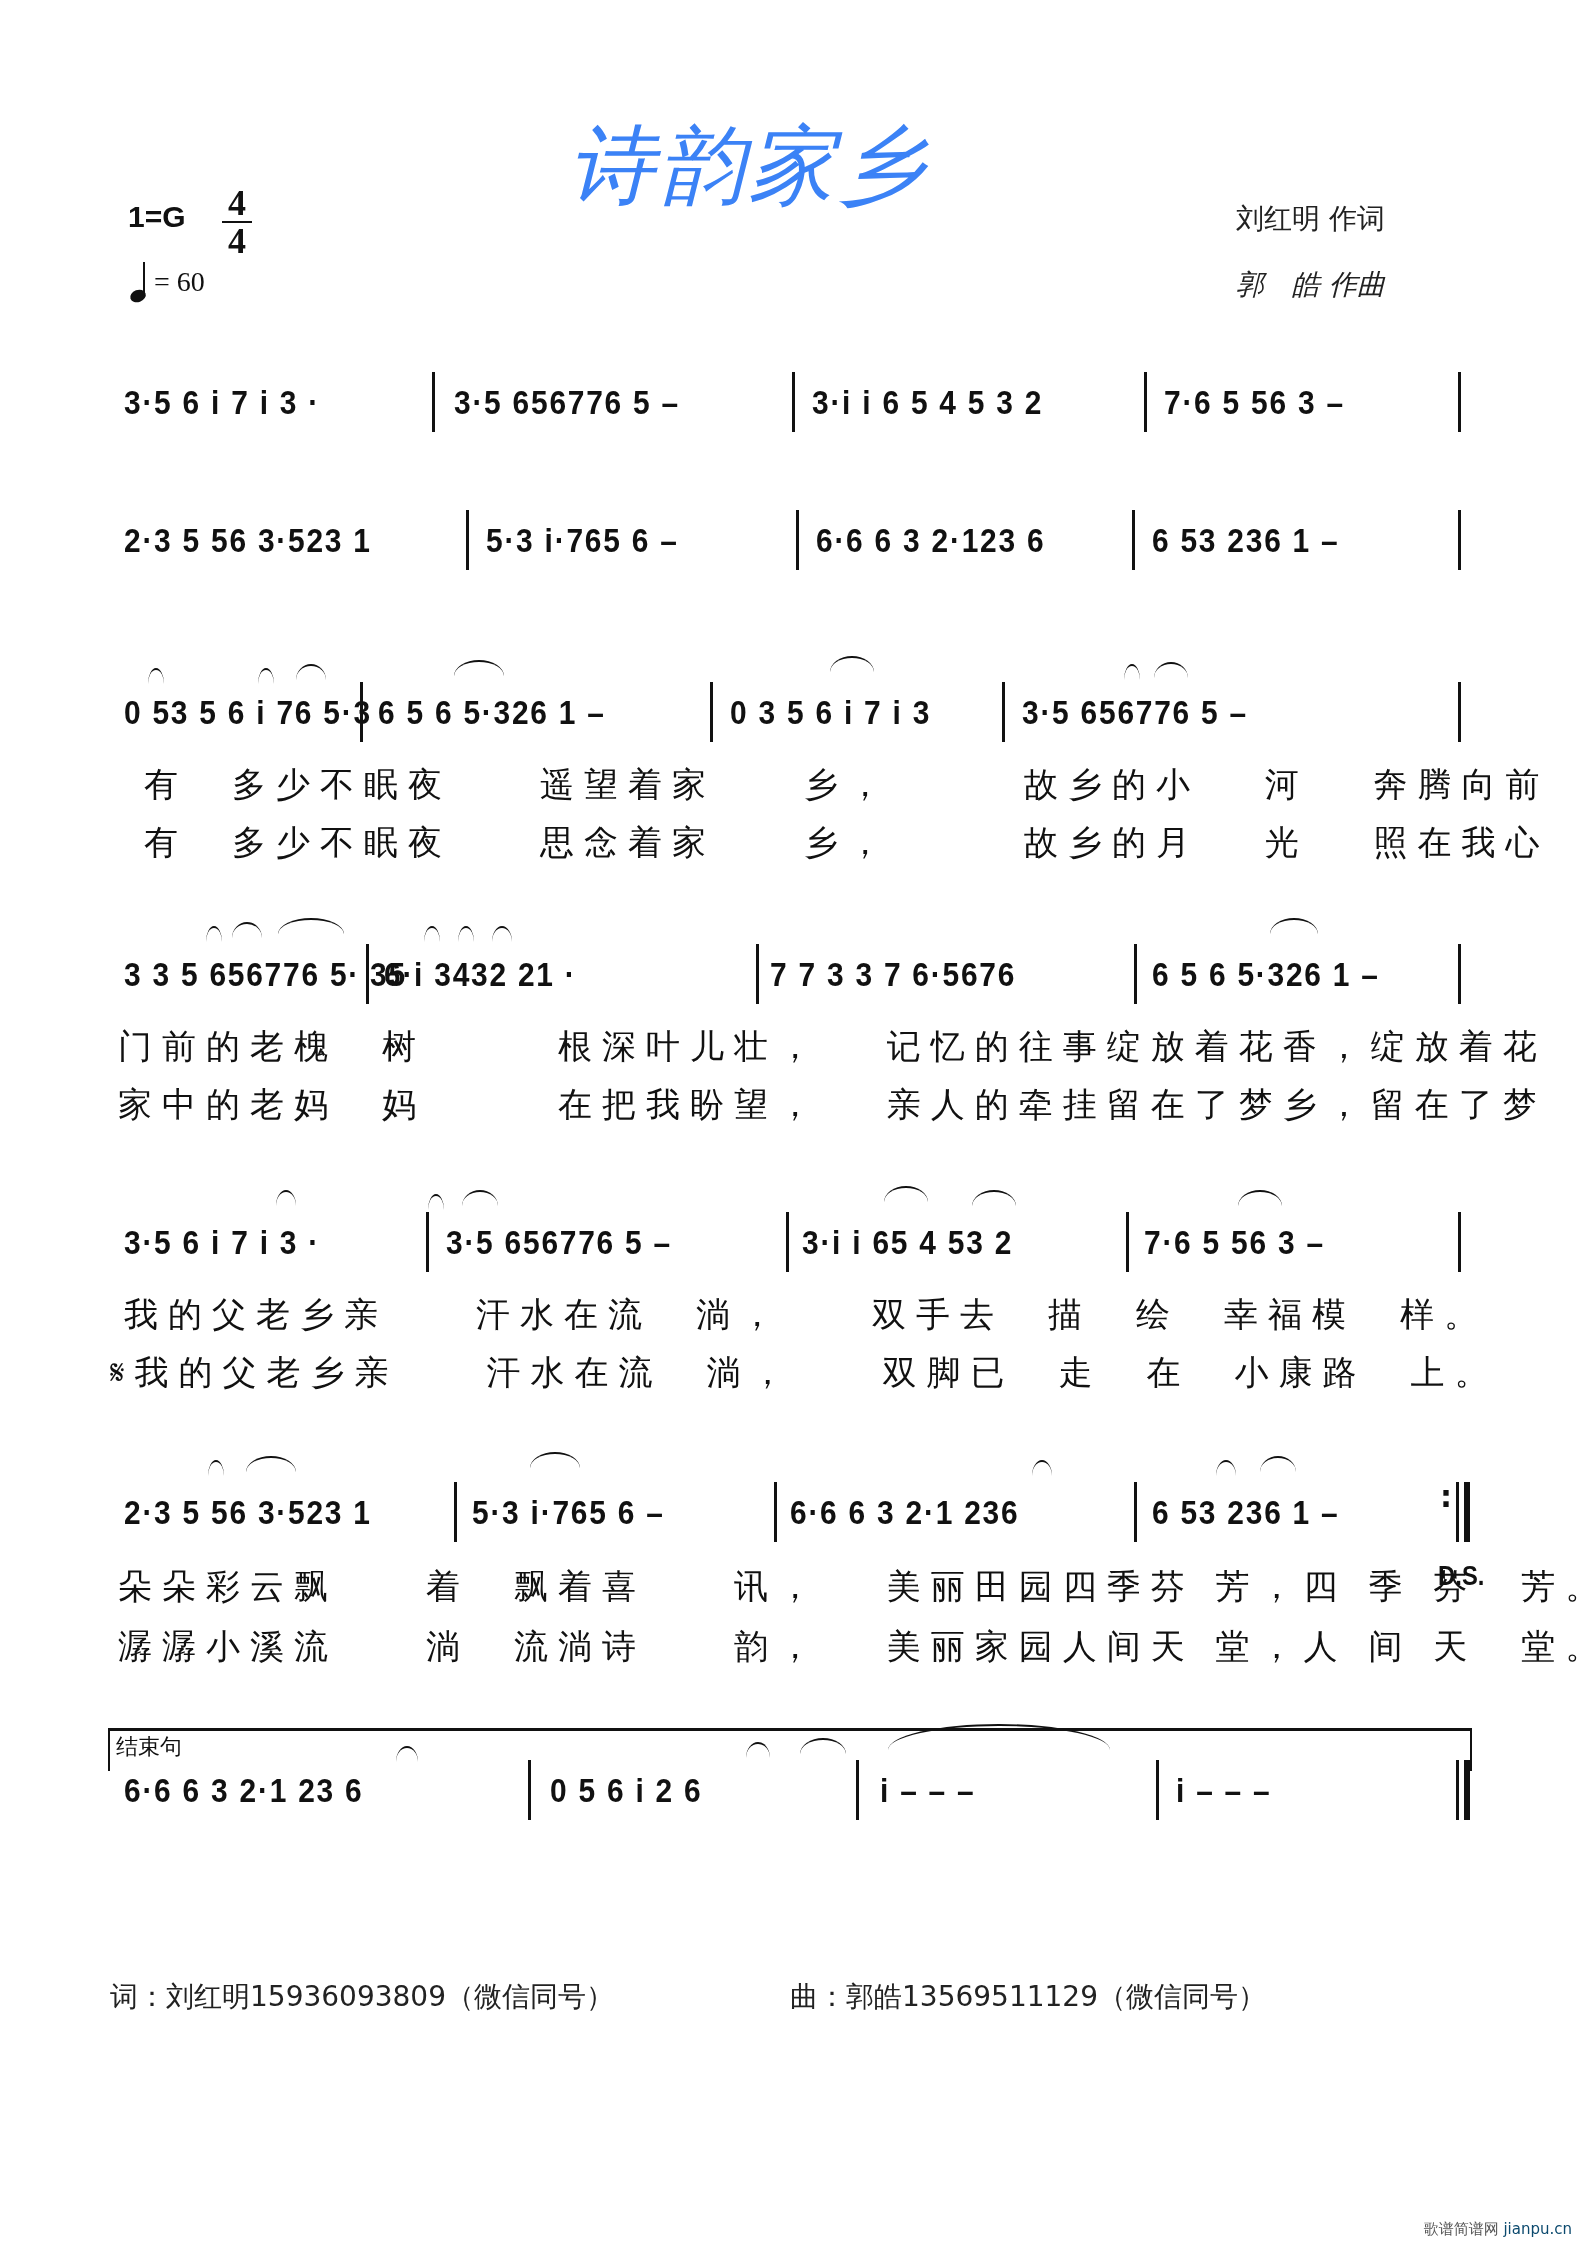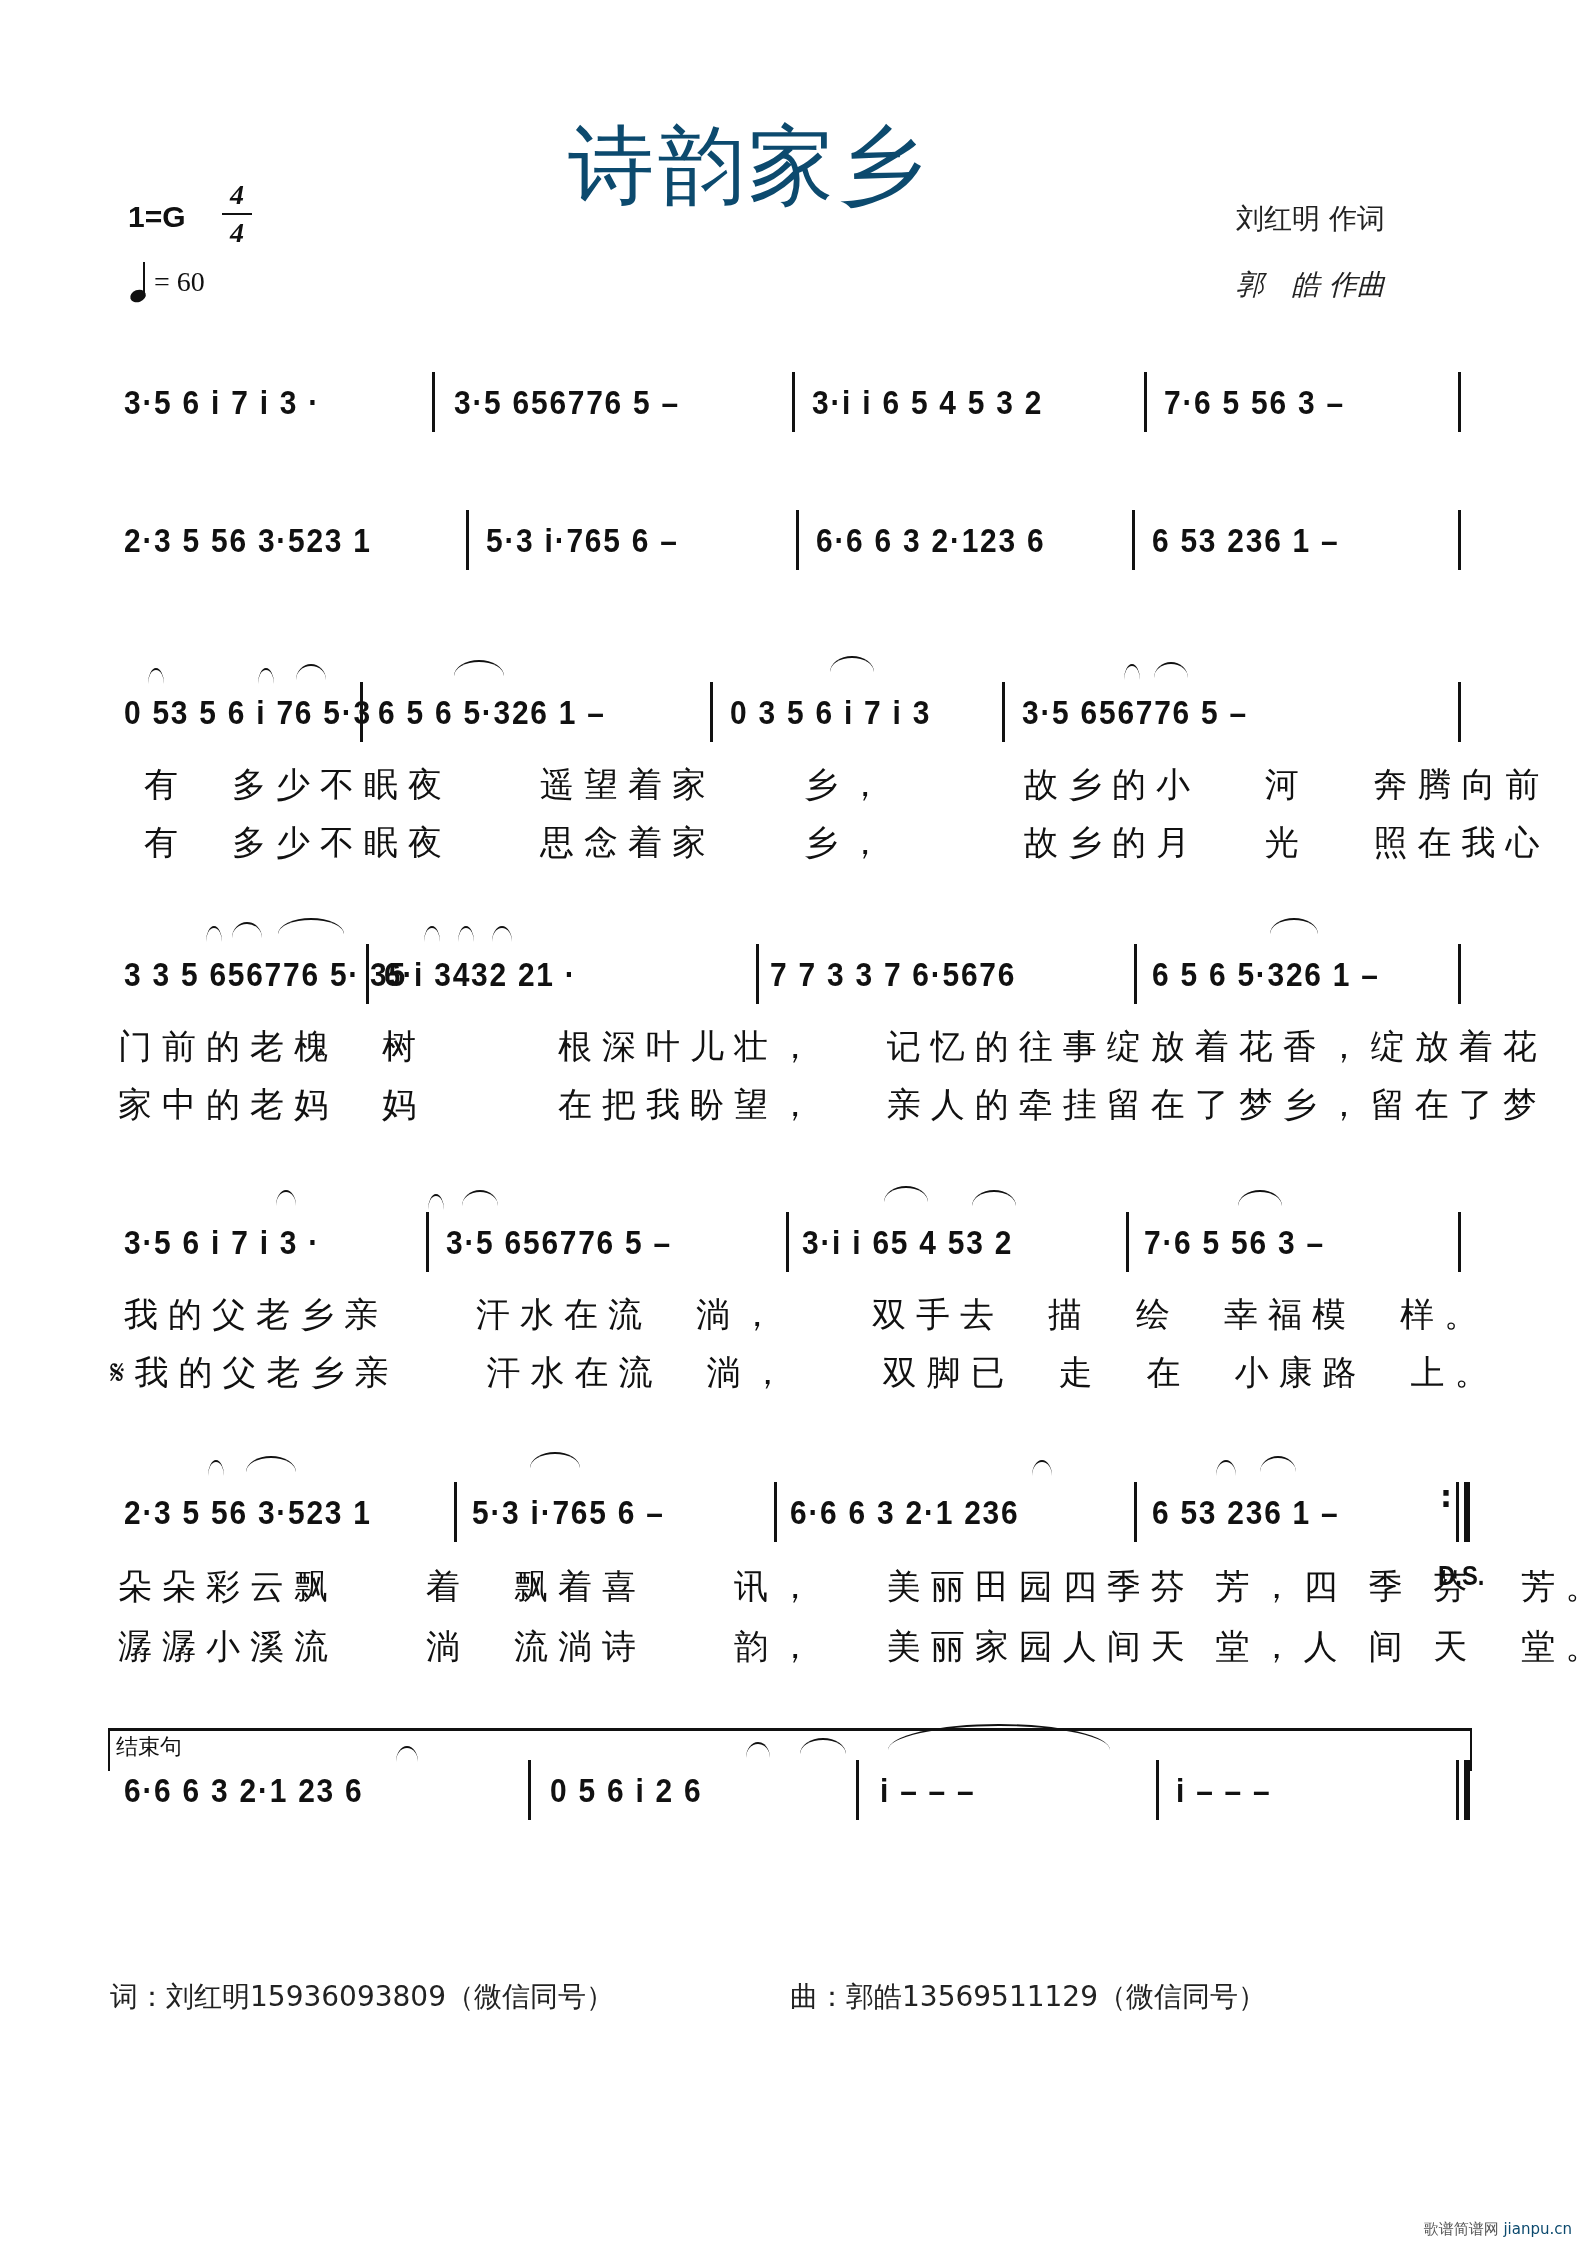--- a/index.html
+++ b/index.html
@@ -1,23 +1,23 @@
 <!DOCTYPE html>
 <html><head>
 <meta charset="utf-8">
 <style>
   html, body { margin:0; padding:0; background:#ffffff; }
   body { width:1586px; height:2245px; position:relative; overflow:hidden;
          font-family:"DejaVu Sans","Liberation Sans",sans-serif; color:#111; }
   .abs { position:absolute; }
   .title { left:0; width:1496px; top:108px; text-align:center; font-size:86px;
-           font-family:"DejaVu Sans",sans-serif; letter-spacing:4px; color:#0c4a6e; }
+           font-family:"DejaVu Sans",sans-serif; letter-spacing:4px; color:#3b82f6;font-style:italic; }
   .key { left:128px; top:200px; font-size:30px; font-weight:bold; font-family:"Liberation Sans",sans-serif; }
-  .timesig { left:222px; top:178px; width:30px; text-align:center; font-family:"Liberation Serif",serif;
-             font-weight:bold; font-size:28px; line-height:34px;font-style:italic; }
+  .timesig { left:222px; top:186px; width:30px; text-align:center; font-family:"Liberation Serif",serif;
+             font-weight:bold; font-size:36px; line-height:34px; }
   .timesig .bar { display:block; height:2px; background:#111; margin:1px 0; }
   .tempo { left:130px; top:262px; font-size:28px; font-family:"Liberation Serif",serif; display:flex; align-items:center; }
   .tempo .note { position:relative; width:18px; height:40px; margin-right:6px; }
   .tempo .note .head { position:absolute; left:0; bottom:0; width:16px; height:12px; background:#111; border-radius:50%; transform:rotate(-20deg); }
   .tempo .note .stem { position:absolute; left:13px; bottom:6px; width:2px; height:34px; background:#111; }
   .credit { right:120px; font-size:28px; color:#222; text-align:left; width:230px; }
   .credit1 { top:200px; } .credit2 { top:266px;font-style:italic; }
 
   .system { position:absolute; left:110px; width:1370px; }
   .notes { position:relative; height:70px; display:flex; align-items:center; }

